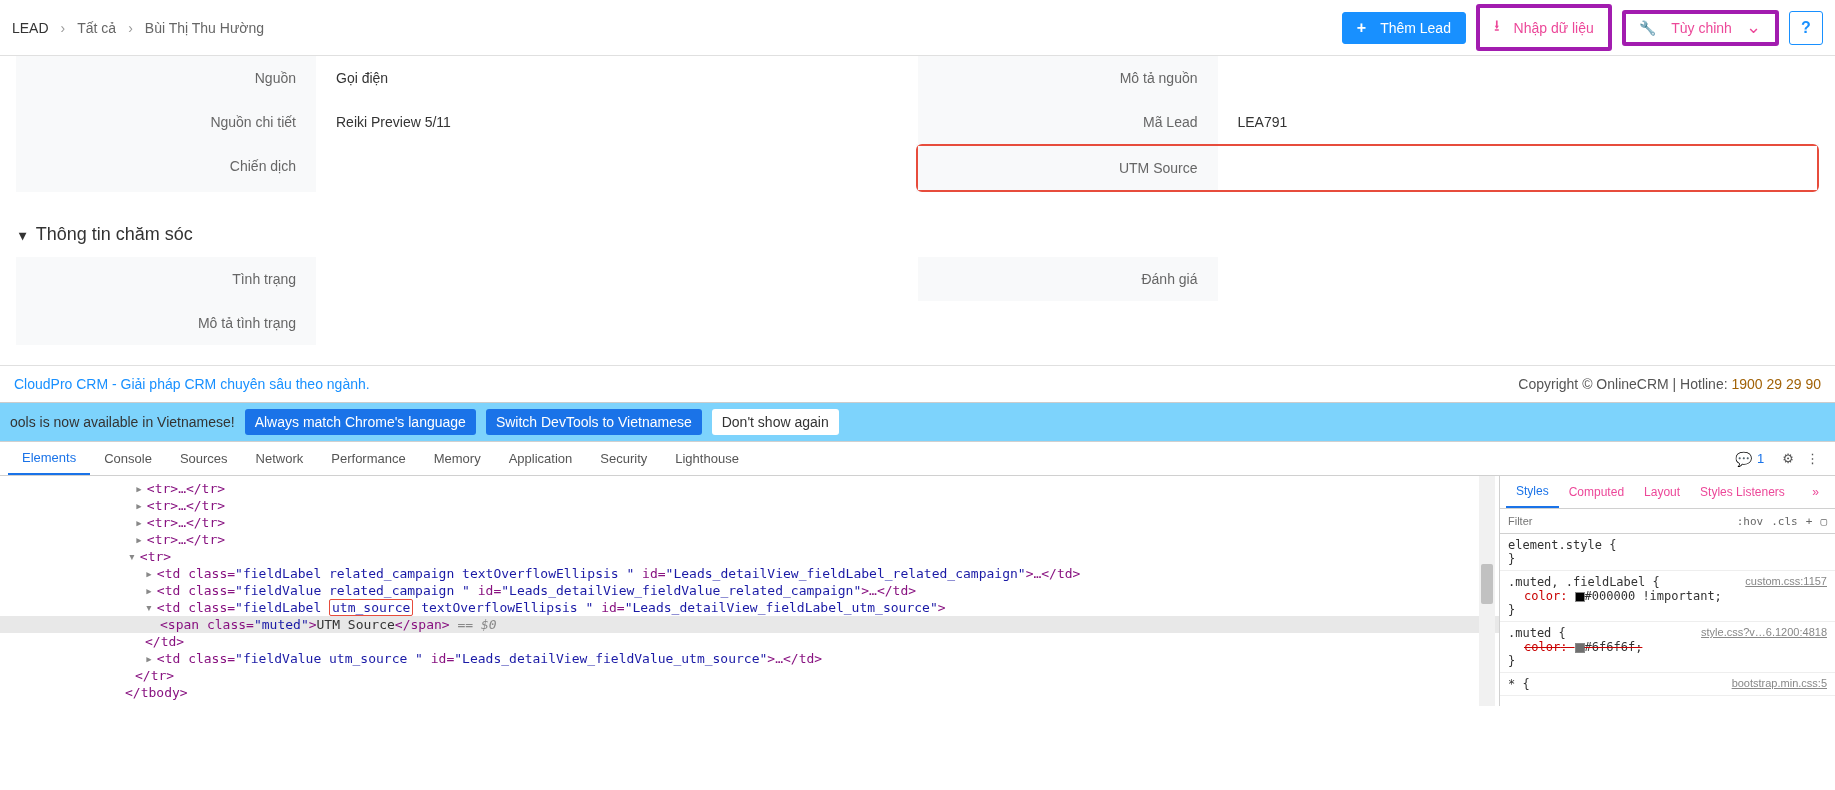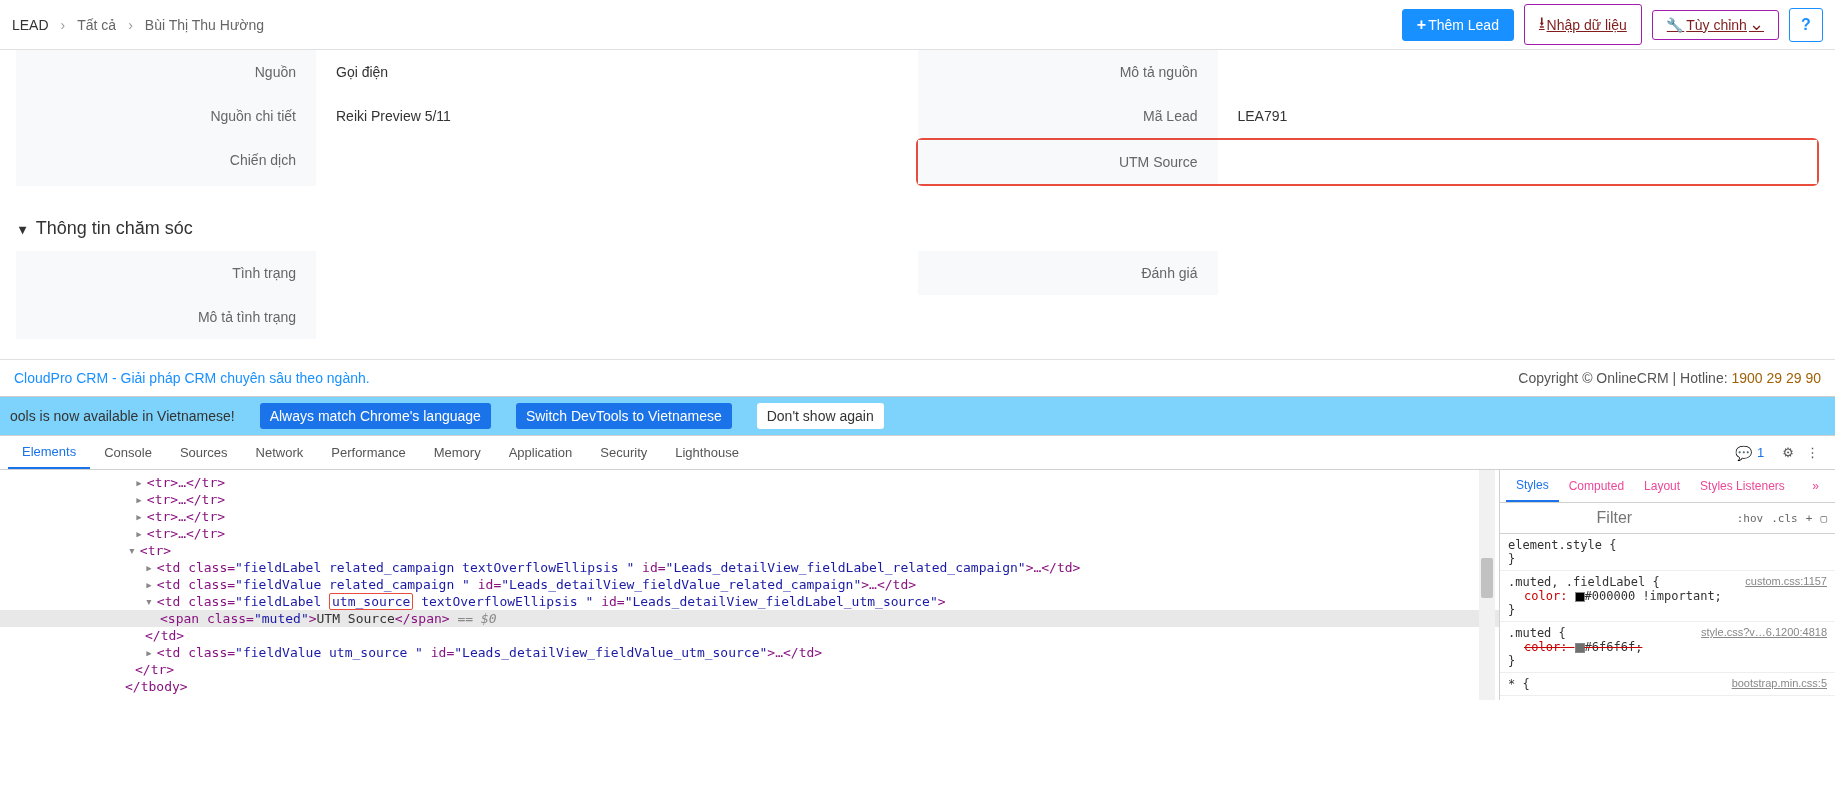--- a/index.html
+++ b/index.html
@@ -2,23 +2,23 @@
 <html><head>
 <meta charset="utf-8">
 <style>
 * { box-sizing: border-box; margin: 0; padding: 0; }
 body { font-family: Arial, Helvetica, sans-serif; font-size: 14px; color: #333; background: #fff; width: 1835px; }
 .top-bar { display: flex; justify-content: space-between; align-items: center; padding: 4px 12px; border-bottom: 1px solid #e0e0e0; }
 .breadcrumb { display: flex; align-items: center; gap: 8px; color: #666; font-size: 14px; }
 .breadcrumb .lead-label { font-weight: normal; color: #333; }
 .breadcrumb .sep { color: #999; margin: 0 4px; }
 .actions { display: flex; gap: 10px; align-items: center; }
-.btn { padding: 6px 14px; border-radius: 3px; font-size: 14px; cursor: pointer; display: inline-flex; align-items: center; gap: 2px; }
+.btn { padding: 6px 14px; border-radius: 3px; font-size: 14px; cursor: pointer; display: inline-flex; align-items: center; gap: 14px; }
 .btn-primary { background: #1890ff; color: #fff; border: 1px solid #1890ff; }
-.btn-outline { background: #fff; color: #7f1d1d; border: 1px solid #a21caf; text-decoration: underline; }
+.btn-outline { background: #fff; color: #ec4899; border: 4px solid #a21caf; }
 .btn-help { width: 34px; height: 34px; border: 1px solid #1890ff; color: #1890ff; background: #fff; border-radius: 3px; display: flex; align-items: center; justify-content: center; }
 .icon-plus::before { content: "+"; font-size: 16px; font-weight: bold; }
 .icon-download::before { content: "⭳"; font-size: 16px; }
 .icon-wrench::before { content: "🔧"; font-size: 14px; }
 .icon-chevron-down::before { content: "⌄"; font-size: 18px; line-height: 10px; }
 .icon-help::before { content: "?"; font-size: 16px; font-weight: bold; }
 
 .panel { background: #f8f9fa; margin: 0 16px 20px 16px; }
 .form-row { display: flex; }
 .form-cell { flex: 1; display: flex; }
@@ -29,21 +29,21 @@
 .section-header { display: flex; align-items: center; gap: 8px; padding: 12px 20px; font-size: 18px; color: #333; }
 .section-header .tri::before { content: "▶"; font-size: 10px; display: inline-block; transform: rotate(90deg); }
 
 .footer-bar { display: flex; justify-content: space-between; align-items: center; padding: 10px 14px; border-top: 1px solid #e0e0e0; font-size: 14px; }
 .footer-bar .brand { color: #1890ff; }
 .footer-bar .right { color: #555; }
 .footer-bar .hotline-num { color: #a16207; }
 
 .devtools { border-top: 1px solid #ccc; font-size: 13px; color: #333; }
 .dt-banner { display: flex; align-items: center; gap: 10px; padding: 6px 10px; background: #7dd3fc; border-bottom: 1px solid #d0d0d0; font-size: 14px; }
-.dt-pill { padding: 5px 10px; border-radius: 3px; font-size: 14px; cursor: pointer; margin-left: 15px; }
+.dt-pill { padding: 5px 10px; border-radius: 3px; font-size: 14px; cursor: pointer; }
 .dt-pill-blue { background: #1a73e8; color: #fff; }
 .dt-pill-plain { background: #fff; color: #333; border: none; }
 .dt-tabs { display: flex; align-items: center; border-bottom: 1px solid #d0d0d0; font-size: 13px; padding: 0 8px; }
 .dt-tab { padding: 8px 14px; color: #555; cursor: pointer; }
 .dt-tab.active { color: #1a73e8; border-bottom: 2px solid #1a73e8; }
 .dt-tab-right { margin-left: auto; display: flex; align-items: center; gap: 12px; padding: 4px 8px; }
 .dt-badge { display: flex; align-items: center; gap: 4px; color: #1a73e8; border-radius: 2px; padding: 2px 6px; }
 .dt-badge::before { content: "💬"; font-size: 14px; }
 .dt-gear::before { content: "⚙"; color: #555; cursor: pointer; }
 .dt-kebab::before { content: "⋮"; color: #555; cursor: pointer; }
@@ -61,21 +61,21 @@
 .txt { color: #333; }
 .eqz { color: #888; font-style: italic; }
 .utm-box { border: 1px solid #e74c3c; border-radius: 2px; padding: 0 2px; }
 
 .dt-side { width: 336px; border-left: 1px solid #d0d0d0; display: flex; flex-direction: column; }
 .dt-side-tabs { display: flex; border-bottom: 1px solid #d0d0d0; font-size: 12px; align-items: center; padding: 0 6px; }
 .dt-side-tab { padding: 8px 10px; color: #ec4899; cursor: pointer; }
 .dt-side-tab.active { color: #1a73e8; border-bottom: 2px solid #1a73e8; }
 .dt-side-tab.more { margin-left: auto; }
 .dt-filter-row { display: flex; align-items: center; border-bottom: 1px solid #d0d0d0; }
-.dt-filter-row input { flex: 1; border: none; padding: 6px 8px; font-size: 16px; outline: none; text-align: center; }
+.dt-filter-row input { flex: 1; border: none; padding: 6px 8px; font-size: 11px; outline: none; }
 .dt-fr-btns { display: flex; align-items: center; gap: 8px; font-family: Consolas, monospace; font-size: 11px; color: #666; padding: 0 8px; }
 .dt-fr-btns span { cursor: pointer; }
 .dt-style-block { padding: 4px 8px; font-family: Consolas, Menlo, monospace; font-size: 12px; border-bottom: 1px solid #eee; position: relative; }
 .dt-style-block .link { position: absolute; right: 8px; top: 4px; color: #888; text-decoration: underline; font-family: Arial; font-size: 11px; }
 .dt-sel { color: #333; }
 .dt-prop { color: #c80000; padding-left: 16px; }
 .dt-prop.strike { text-decoration: line-through; }
 .dt-pv { color: #333; }
 .dt-swatch { display: inline-block; width: 10px; height: 10px; border: 1px solid #888; background: #000; vertical-align: middle; }
 .dt-swatch.grey { background: #6f6f6f; }

